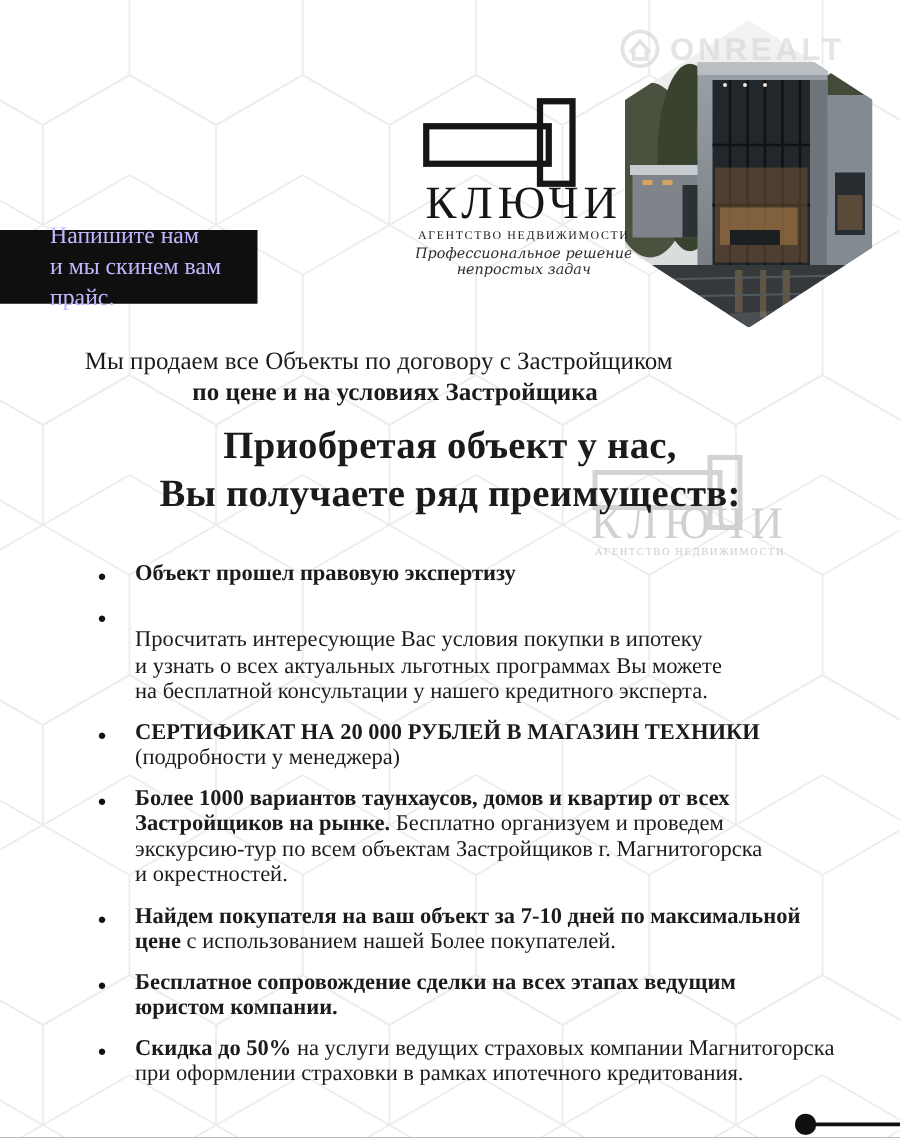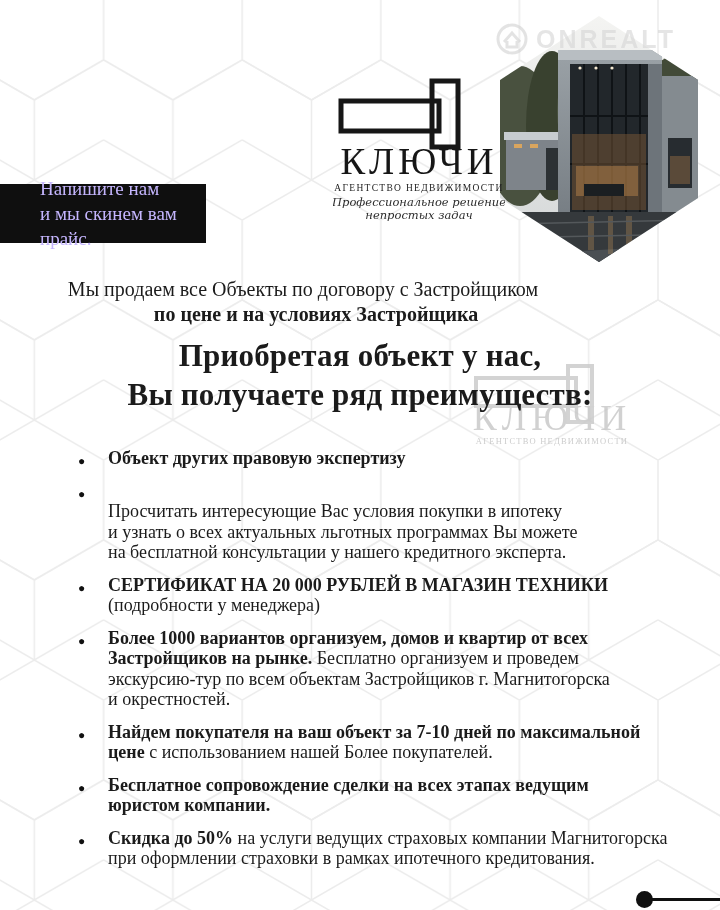--- a/index.html
+++ b/index.html
@@ -165,37 +165,37 @@
   </svg>
 
   <div class="headline">
     <div>Приобретая объект у нас,</div>
     <div>Вы получаете ряд преимуществ:</div>
   </div>
 
   <ul class="benefits">
     <li>
       <span class="dot">●</span>
-      <span class="b pre">Объект других правовую экспертизу</span><span class="pre"></span>
+      <span class="b pre">Объект прошел правовую экспертизу</span><span class="pre"></span>
     </li>
     <li>
       <span class="dot">●</span>
       <span class="pre">
 Просчитать интересующие Вас условия покупки в ипотеку
 и узнать о всех актуальных льготных программах Вы можете
 на бесплатной консультации у нашего кредитного эксперта.</span>
     </li>
     <li>
       <span class="dot">●</span>
       <span class="b pre">СЕРТИФИКАТ НА 20 000 РУБЛЕЙ В МАГАЗИН ТЕХНИКИ</span><span class="pre">
 (подробности у менеджера)</span>
     </li>
     <li>
       <span class="dot">●</span>
-      <span class="b pre">Более 1000 вариантов организуем, домов и квартир от всех
+      <span class="b pre">Более 1000 вариантов таунхаусов, домов и квартир от всех
 Застройщиков на рынке.</span><span class="pre"> Бесплатно организуем и проведем
 экскурсию-тур по всем объектам Застройщиков г. Магнитогорска
 и окрестностей.</span>
     </li>
     <li>
       <span class="dot">●</span>
       <span class="b pre">Найдем покупателя на ваш объект за 7-10 дней по максимальной
 цене</span><span class="pre"> с использованием нашей Более покупателей.</span>
     </li>
     <li>

